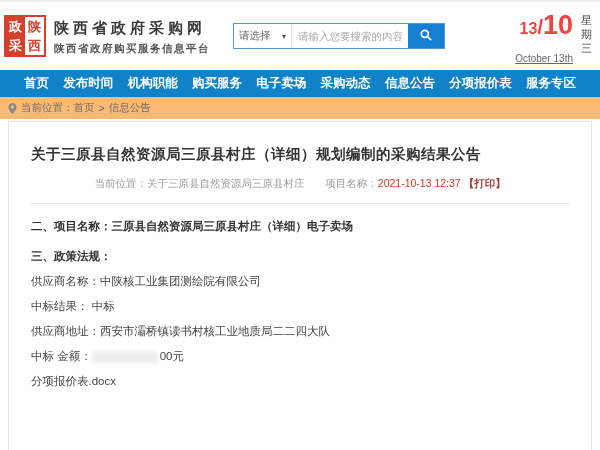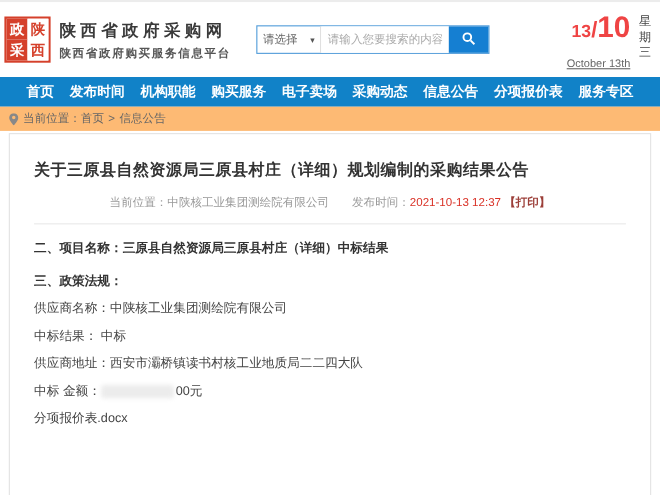--- a/index.html
+++ b/index.html
@@ -140,31 +140,31 @@
   <span>当前位置：</span>
   <span class="crumb-link">首页</span>
   <span class="crumb-sep">&gt;</span>
   <span class="crumb-link">信息公告</span>
 </div>
 
 <div class="panel">
   <div class="art-title">关于三原县自然资源局三原县村庄（详细）规划编制的采购结果公告</div>
   <div class="art-meta">
     <span class="pub">
-      <span>当前位置：</span><span>中陕核工业集团测绘院有限公司</span>
+      <span>当前位置：</span><span>关于三原县自然资源局三原县村庄</span>
     </span>
     <span>
-      <span>发布时间：</span><span class="time">2021-10-13 12:37</span>
+      <span>项目名称：</span><span class="time">2021-10-13 12:37</span>
     </span>
     <span class="print">【打印】</span>
   </div>
   <hr class="divider">
 
   <div id="article-lines">
-      <div class="line sec"><span class="lbl">二、项目名称：</span><span class="val">三原县自然资源局三原县村庄（详细）中标结果</span></div>
+      <div class="line sec"><span class="lbl">二、项目名称：</span><span class="val">三原县自然资源局三原县村庄（详细）电子卖场</span></div>
       <div class="line sec"><span class="lbl">三、政策法规：</span><span class="val"></span></div>
       <div class="line plain">供应商名称：中陕核工业集团测绘院有限公司</div>
       <div class="line plain">中标结果： 中标</div>
       <div class="line plain">供应商地址：西安市灞桥镇读书村核工业地质局二二四大队</div>
       <div class="line plain"><span>中标 金额：</span><span class="blur-box"></span><span>00元</span></div>
       <div class="line file">分项报价表.docx</div>
     </div>
 
 </div>
 

